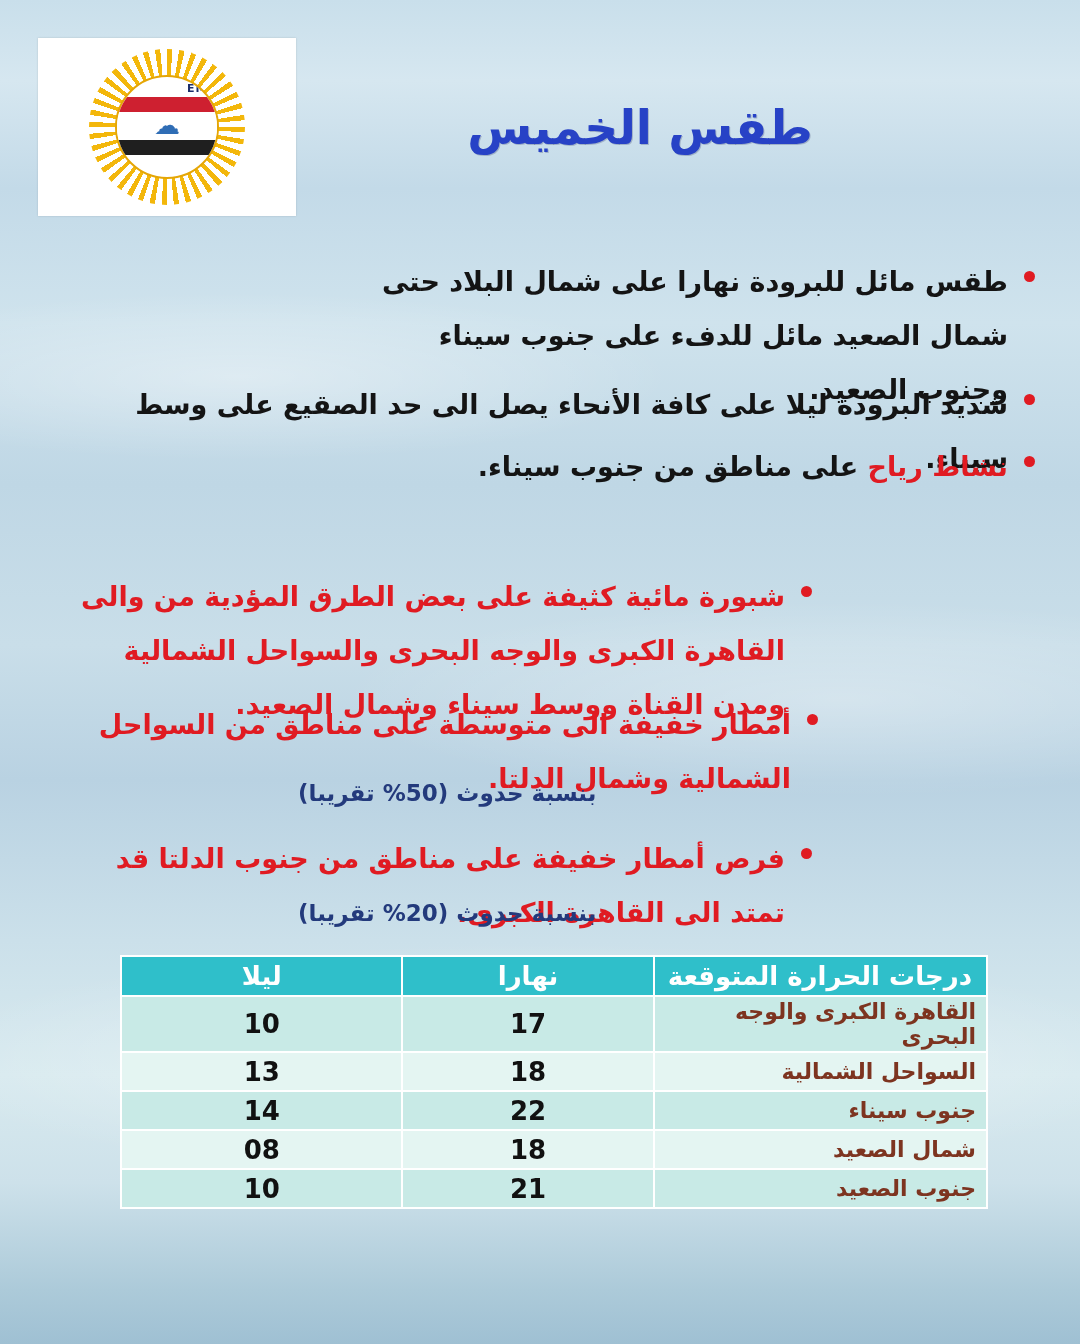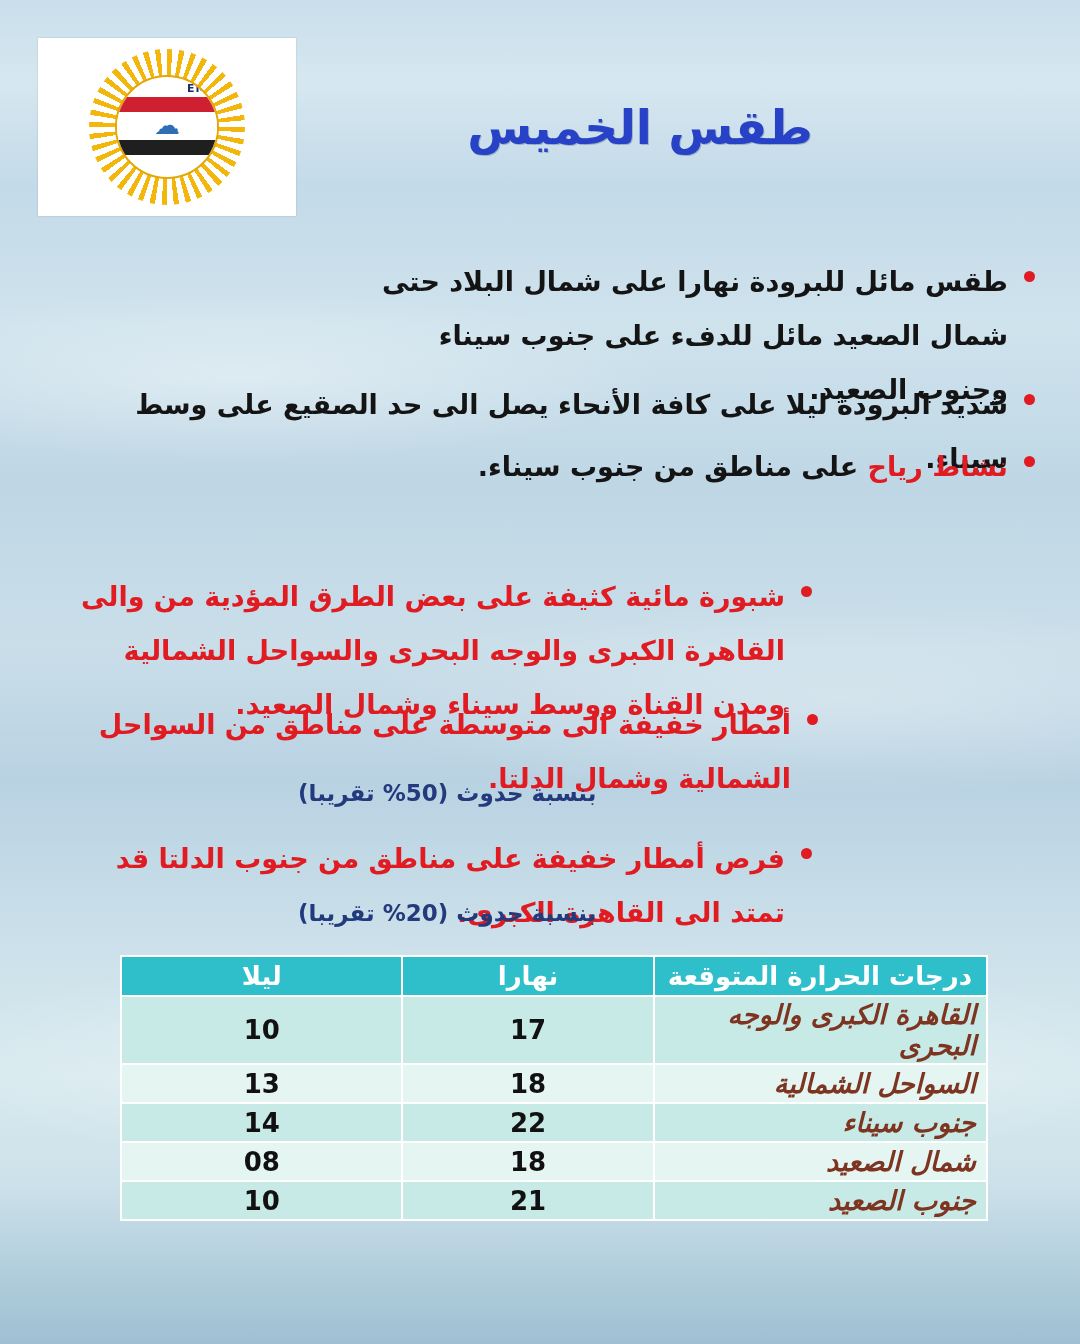--- a/index.html
+++ b/index.html
@@ -79,21 +79,21 @@
   }
   .temp-table th, .temp-table td { border:2px solid #ffffff; }
   .temp-table th {
     background:#2fbfca; color:#ffffff; font-size:26px; font-weight:bold;
     height:40px; text-align:center; padding:0 10px;
   }
   .temp-table th.h-region { text-align:right; padding-right:14px; }
   .temp-table td { font-size:26px; font-weight:bold; height:39px; padding:2px 10px; }
   .temp-table tbody tr:nth-child(odd)  td { background:#c8eae6; }
   .temp-table tbody tr:nth-child(even) td { background:#e4f5f2; }
-  .temp-table td.region { color:#7d3420; text-align:right; font-size:27px;font-style:italic; }
+  .temp-table td.region { color:#7d3420; text-align:right; font-size:22px; }
   .temp-table td.num { color:#111; text-align:center; }
   .col-region { width:38.5%; } .col-day { width:29%; } .col-night { width:32.5%; }
 
   
   .footer {
     position:absolute; top:1258px; left:195px;
     font-size:23px; font-weight:bold; color:#e01b22; white-space:nowrap;
   }
 </style>
 </head>

